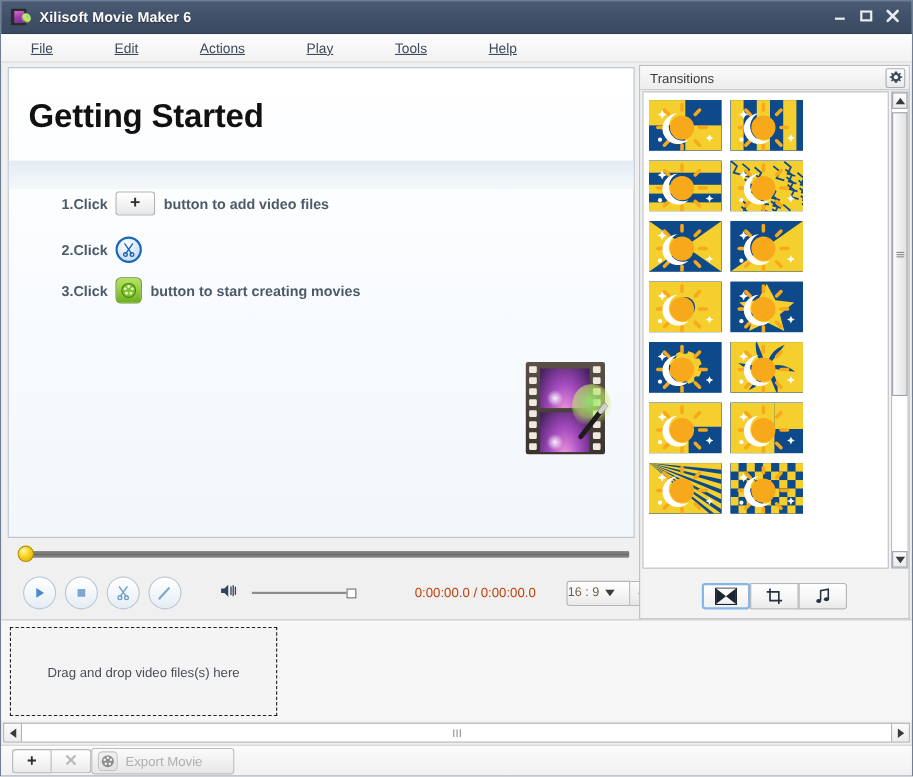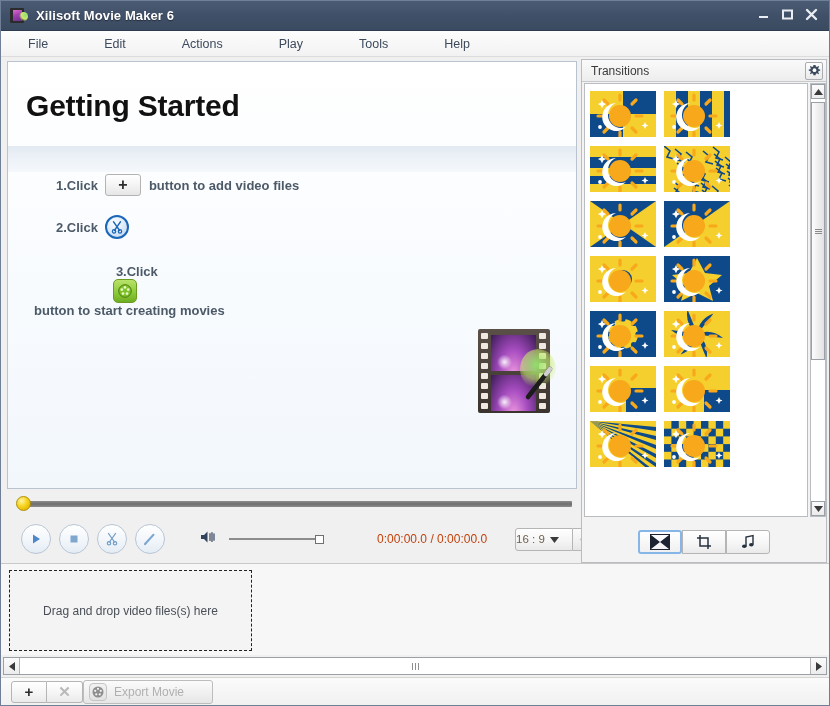--- a/index.html
+++ b/index.html
@@ -59,21 +59,21 @@
 
   
   #menubar {
     position: absolute; left: 0; top: 30px; width: 828px; height: 26px;
     background: linear-gradient(180deg, #fdfdfd 0%, #f2f2f2 100%);
     border-bottom: 1px solid #dcdcdc;
     display: flex; align-items: center;
   }
   .menu-item {
     font-size: 12.5px; color: #3d4a5c; padding: 3px 10px;
-    cursor: default; white-space: nowrap;
+    cursor: default; white-space: nowrap; text-decoration: underline;
   }
   .menu-item:nth-child(1) { margin-left: 17px; }
   .menu-item { margin-right: 36px; }
 
   
   #preview-panel {
     position: absolute; left: 6px; top: 60px; width: 570px; height: 428px;
     background: linear-gradient(180deg, #ffffff 0%, #fbfdff 30%, #f2f7fc 100%);
     border: 1px solid #b9c3cf;
   }
@@ -86,21 +86,21 @@
     position: absolute; left: 0; top: 84px; width: 568px; height: 26px;
     background: linear-gradient(180deg, #e3eaf2 0%, #eef3f8 55%, #f4f8fb 100%);
   }
   .gs-row {
     position: absolute; left: 18px;
     display: flex; align-items: center;
     font-size: 13px; font-weight: bold; color: #4c5a68;
   }
   #gs-row-1 { top: 112px; }
   #gs-row-2 { top: 153px; }
-  #gs-row-3 { top: 202px; flex-direction: column; }
+  #gs-row-3 { top: 190px; }
   .gs-pre { margin-right: 7px; margin-left: 30px; }
   .gs-post { margin-left: 8px; }
 
   .btn-plus {
     width: 36px; height: 22px;
     background: linear-gradient(180deg, #ffffff 0%, #f4f4f4 50%, #e6e6e6 100%);
     border: 1px solid #b3b3b3; border-radius: 3px;
     display: flex; align-items: center; justify-content: center;
     color: #2d2d2d; font-size: 16px; font-weight: bold; line-height: 1;
   }

